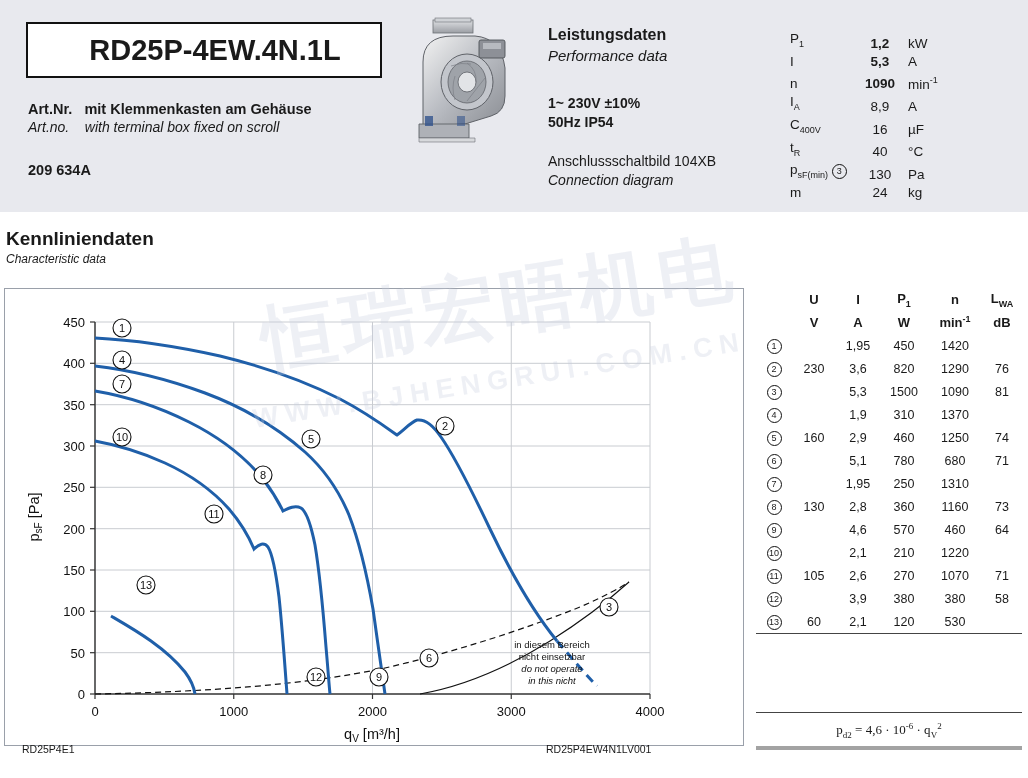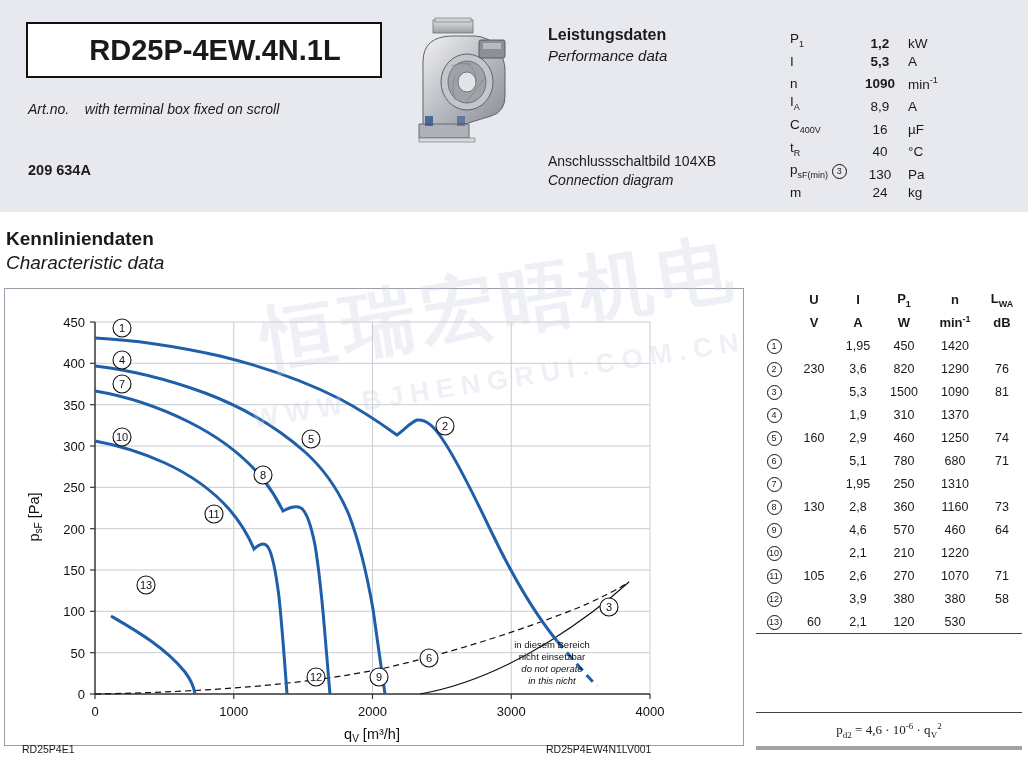--- a/index.html
+++ b/index.html
@@ -130,21 +130,21 @@
   
   .kenn-de {
     position: absolute;
     left: 6px; top: 228px;
     font-size: 19px;
     font-weight: bold;
   }
   .kenn-en {
     position: absolute;
     left: 6px; top: 252px;
-    font-size: 19px;
+    font-size: 12px;
     font-style: italic;
   }
   
   .chart-box {
     position: absolute;
     left: 4px; top: 288px;
     width: 738px; height: 456px;
     border: 1px solid #9aa0aa;
     background: #ffffff;
   }
@@ -235,20 +235,21 @@
 </head>
 <body>
 
 <div class="header">
 
   <div class="model-box">
     <span>RD25P-4EW.4N.1L</span>
   </div>
 
   <div class="art-block">
+    <div class="art-line">Art.Nr.   mit Klemmenkasten am Gehäuse</div>
     <div class="art-line it">Art.no.    with terminal box fixed on scroll</div>
   </div>
   <div class="art-no">209 634A</div>
 
   <svg class="fan-img" viewBox="0 0 120 130">
     <defs>
       <linearGradient id="mg" x1="0" y1="0" x2="1" y2="1">
         <stop offset="0%" stop-color="#f2f2f2"></stop>
         <stop offset="50%" stop-color="#b9bcc2"></stop>
         <stop offset="100%" stop-color="#8a8d93"></stop>
@@ -280,20 +281,24 @@
 
     <path d="M14 108 L64 108 L64 122 L14 122 Z" fill="#aeb1b7" stroke="#5f6268" stroke-width="0.9"></path>
     <path d="M14 122 L70 122 L70 126 L14 126 Z" fill="#d7d9dc" stroke="#6d7076" stroke-width="0.6"></path>
 
     <rect x="20" y="100" width="8" height="10" fill="#2b4e8a" opacity="0.75"></rect>
     <rect x="52" y="100" width="8" height="10" fill="#2b4e8a" opacity="0.55"></rect>
   </svg>
 
   <div class="perf-title">Leistungsdaten</div>
   <div class="perf-title-it">Performance data</div>
+  <div class="perf-volt">
+    <div>1~ 230V ±10%</div>
+    <div>50Hz   IP54</div>
+  </div>
   <div class="conn-de">Anschlussschaltbild 104XB</div>
   <div class="conn-en">Connection diagram</div>
 
   <div class="elec">
     <table>
       <tbody>
           <tr>
         <td class="sym">P<sub>1</sub></td>
         <td class="val">1,2</td>
         <td class="unit">kW</td>

